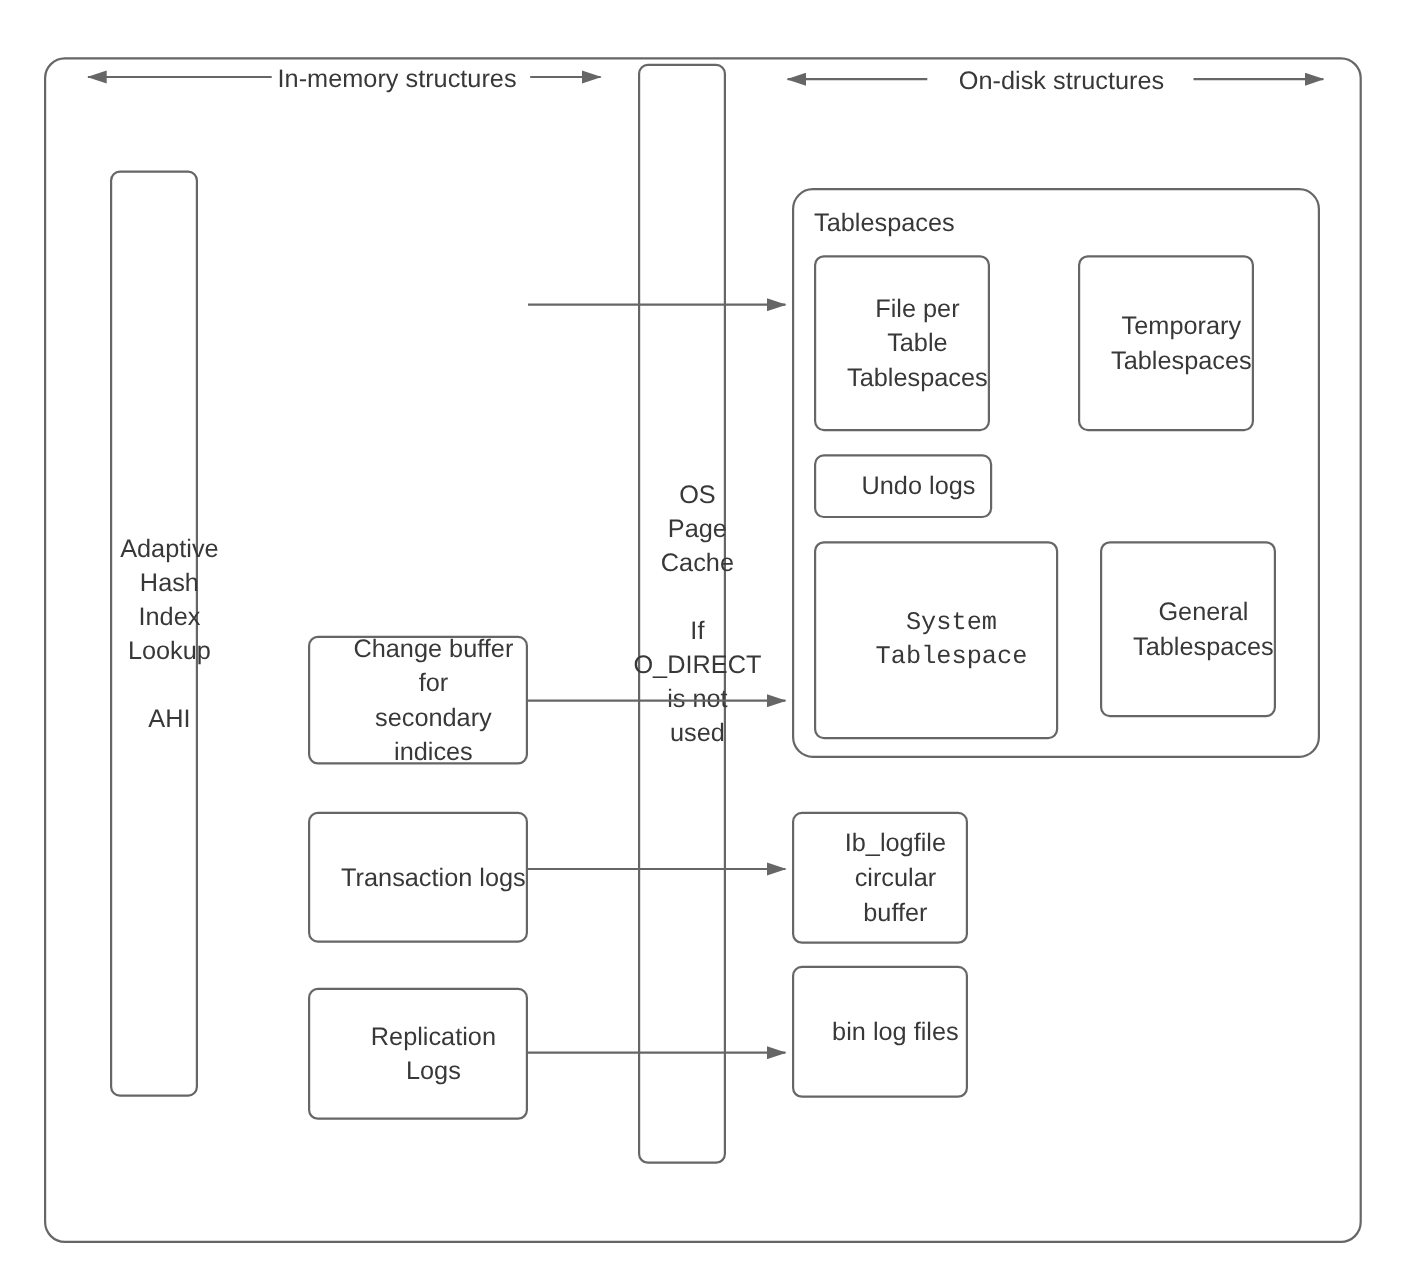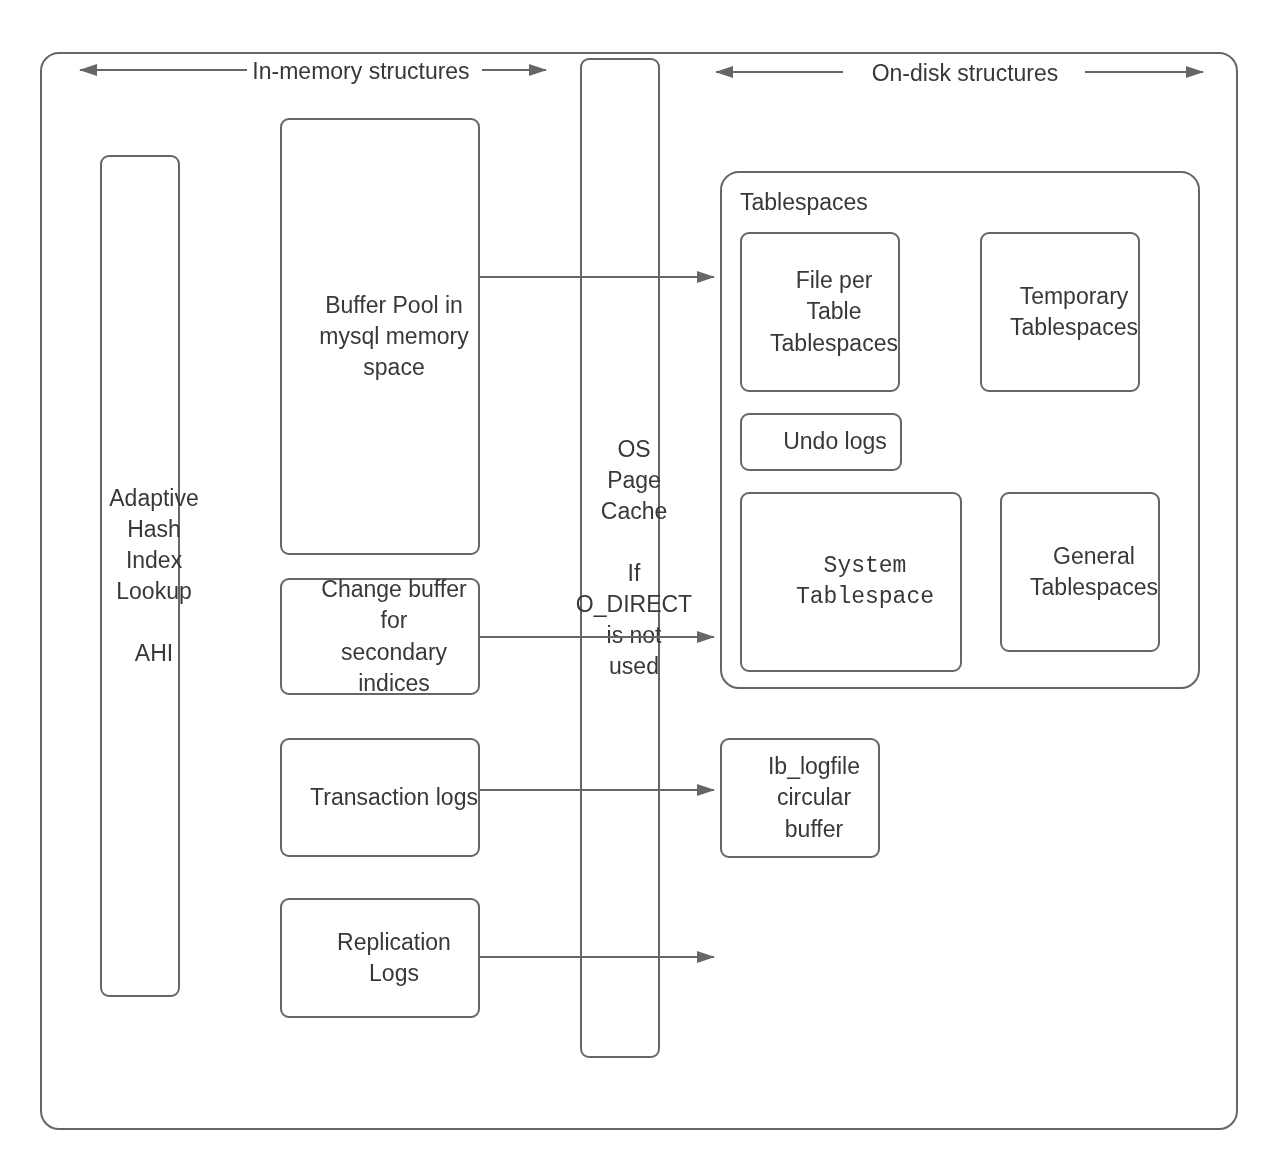--- a/index.html
+++ b/index.html
@@ -80,23 +80,20 @@
   <div class="header-label" style="left:252px; top:56px; width:218px;">In-memory structures</div>
   <div class="header-label" style="left:855px; top:58px; width:220px;">On-disk structures</div>
 
   <div class="box" style="left:100px; top:155px; width:80px; height:842px;">Adaptive
 Hash
 Index
 Lookup
 
 AHI</div>
 
-  <div class="box" style="left:280px; top:118px; width:200px; height:437px;">Buffer Pool in
-mysql memory
-space</div>
 
   <div class="box" style="left:280px; top:578px; width:200px; height:117px;">Change buffer for
 secondary
 indices</div>
 
   <div class="box" style="left:280px; top:738px; width:200px; height:119px;">Transaction logs</div>
 
   <div class="box" style="left:280px; top:898px; width:200px; height:120px;">Replication Logs</div>
 
   <div class="box" style="left:580px; top:58px; width:80px; height:1000px;">OS
@@ -121,20 +118,21 @@
 
     <div class="box" style="left:18px; top:319px; width:222px; height:180px;font-family:Liberation Mono, monospace;">System Tablespace</div>
 
     <div class="box" style="left:278px; top:319px; width:160px; height:160px;">General
 Tablespaces</div>
   </div>
 
   <div class="box" style="left:720px; top:738px; width:160px; height:120px;">Ib_logfile
 circular buffer</div>
 
+  <div class="box" style="left:720px; top:878px; width:160px; height:120px;">bin log files</div>
 
   <svg class="edges" viewBox="0 0 1280 1160" xmlns="http://www.w3.org/2000/svg">
     <defs>
       <marker id="arrow" markerUnits="userSpaceOnUse" markerWidth="18" markerHeight="12" refX="17" refY="6" orient="auto">
         <path class="arrowhead" d="M0,0 L18,6 L0,12 Z"></path>
       </marker>
     </defs>
 
     <line class="edge" x1="247" y1="70" x2="80" y2="70" marker-end="url(#arrow)"></line>
     <line class="edge" x1="482" y1="70" x2="546" y2="70" marker-end="url(#arrow)"></line>

